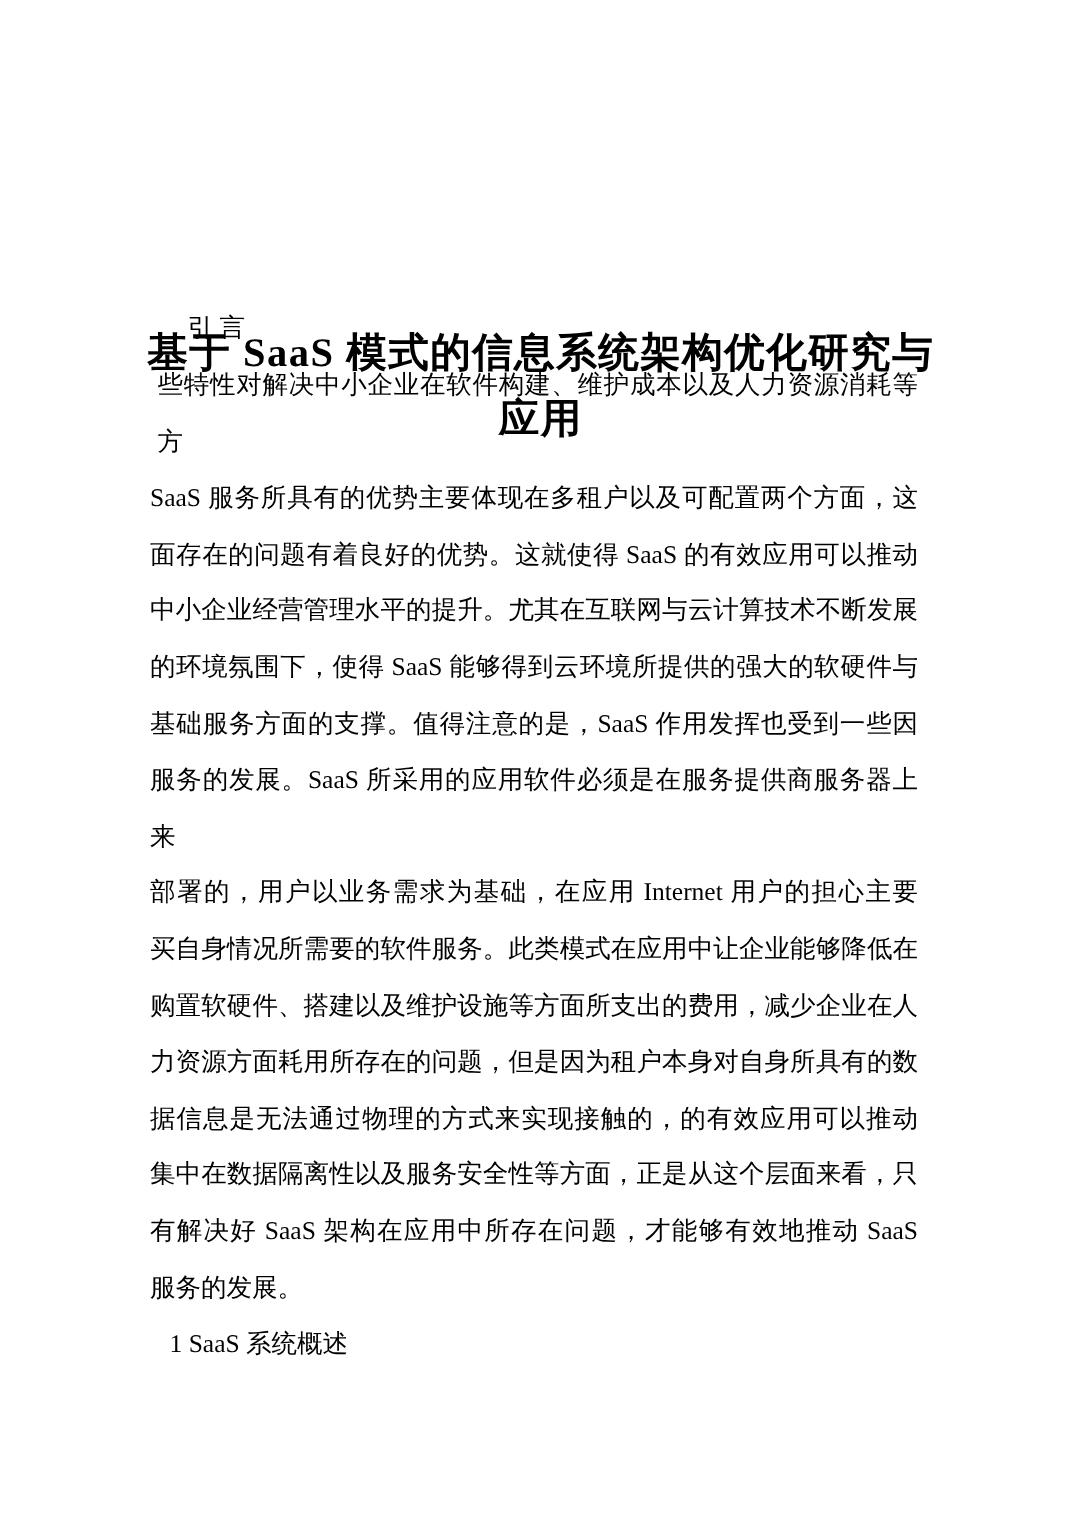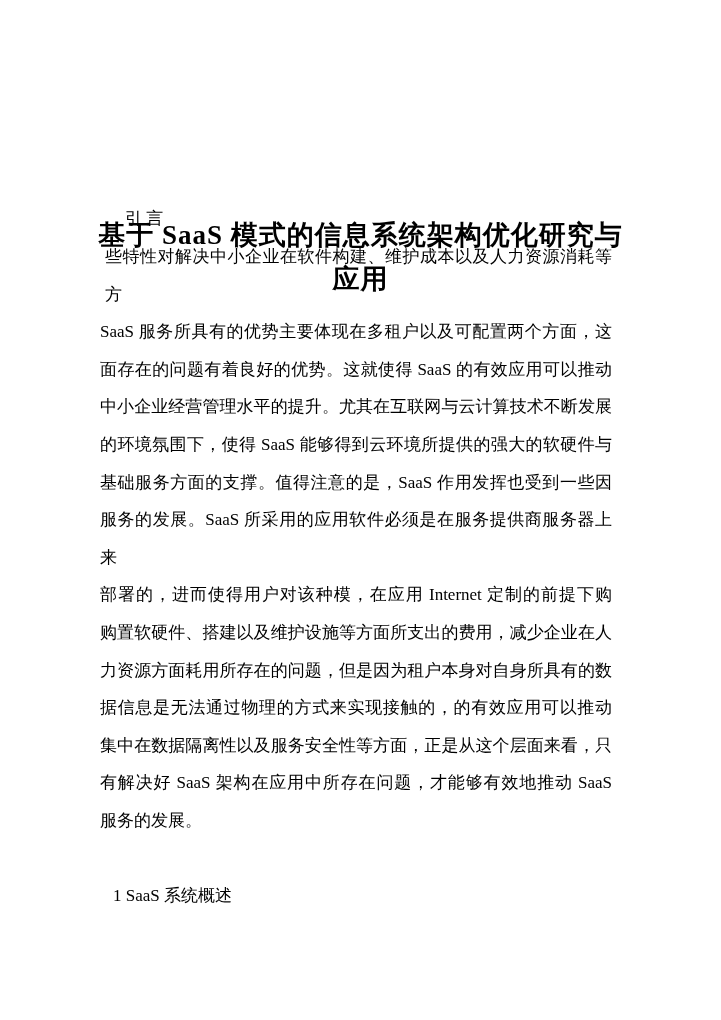--- a/index.html
+++ b/index.html
@@ -83,21 +83,22 @@
 
   <div class="body-paragraph">
 
       <div class="para-line">些特性对解决中小企业在软件构建、维护成本以及人力资源消耗等方</div>
       <div class="para-line">SaaS 服务所具有的优势主要体现在多租户以及可配置两个方面，这</div>
       <div class="para-line">面存在的问题有着良好的优势。这就使得 SaaS 的有效应用可以推动</div>
       <div class="para-line">中小企业经营管理水平的提升。尤其在互联网与云计算技术不断发展</div>
       <div class="para-line">的环境氛围下，使得 SaaS 能够得到云环境所提供的强大的软硬件与</div>
       <div class="para-line">基础服务方面的支撑。值得注意的是，SaaS 作用发挥也受到一些因</div>
       <div class="para-line">服务的发展。SaaS 所采用的应用软件必须是在服务提供商服务器上来</div>
-      <div class="para-line">部署的，进而使得用户对该种模，在应用 Internet 定制的前提下购</div>
+      <div class="para-line">部署的，用户以业务需求为基础，在应用 Internet 用户的担心主要</div>
+      <div class="para-line">买自身情况所需要的软件服务。此类模式在应用中让企业能够降低在</div>
       <div class="para-line">购置软硬件、搭建以及维护设施等方面所支出的费用，减少企业在人</div>
       <div class="para-line">力资源方面耗用所存在的问题，但是因为租户本身对自身所具有的数</div>
       <div class="para-line">据信息是无法通过物理的方式来实现接触的，的有效应用可以推动</div>
       <div class="para-line">集中在数据隔离性以及服务安全性等方面，正是从这个层面来看，只</div>
       <div class="para-line">有解决好 SaaS 架构在应用中所存在问题，才能够有效地推动 SaaS</div>
       <div class="para-line">服务的发展。</div>
     </div>
 
   <div class="section-heading">1 SaaS 系统概述</div>
 

